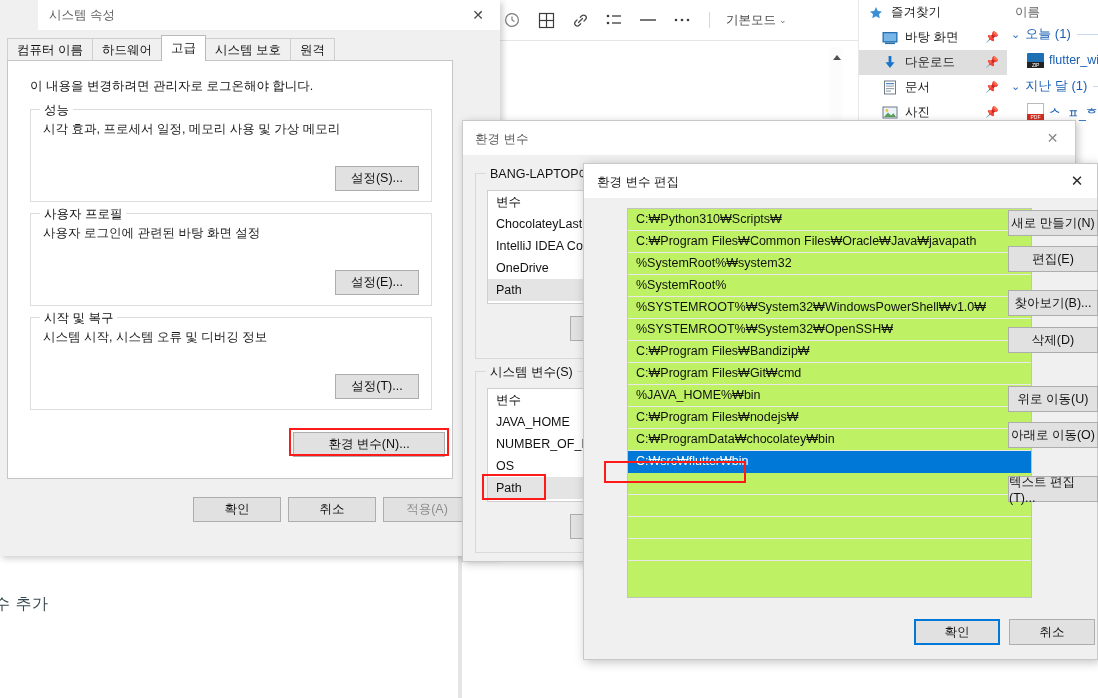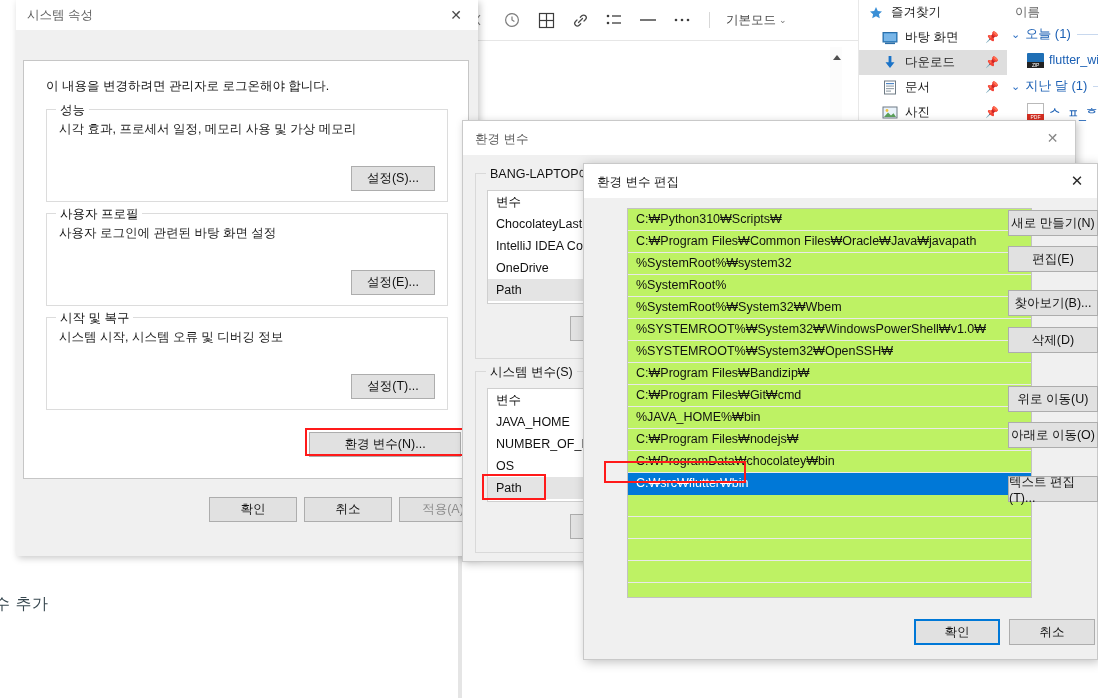--- a/index.html
+++ b/index.html
@@ -200,24 +200,25 @@
   #bg-right-edge {
     position: absolute;
     left: 458px; top: 556px;
     width: 4px; height: 142px;
     background: #e5e5e5;
   }
 
   
   #sysprops {
     position: absolute;
-    left: 16px; top: 0;
+    left: 0; top: 0;
     width: 462px; height: 556px;
     background: #f0f0f0;
     box-shadow: 2px 2px 7px rgba(0,0,0,0.22);
+    padding-left: 38px;
   }
   #sp-titlebar {
     position: relative;
     height: 30px;
     background: #ffffff;
   }
   #sp-title {
     position: absolute;
     left: 11px; top: 7px;
     font-size: 12.5px;
@@ -612,20 +613,27 @@
   </div>
   <div id="bg-right-edge"></div>
 </div>
 
 <div id="sysprops">
   <div id="sp-titlebar">
     <div id="sp-title">시스템 속성</div>
     <div id="sp-close">✕</div>
   </div>
 
+  <div id="sp-tabstrip">
+    <div class="sp-tab">컴퓨터 이름</div>
+    <div class="sp-tab">하드웨어</div>
+    <div class="sp-tab active">고급</div>
+    <div class="sp-tab">시스템 보호</div>
+    <div class="sp-tab">원격</div>
+  </div>
 
   <div id="sp-page">
     <div id="sp-hint">이 내용을 변경하려면 관리자로 로그온해야 합니다.</div>
 
     <div class="gbox" style="left:22px; top:48px; width:402px; height:93px;">
       <span class="gbox-legend">성능</span>
       <span class="gbox-desc">시각 효과, 프로세서 일정, 메모리 사용 및 가상 메모리</span>
       <div class="winbtn" style="right:12px; bottom:10px; width:84px; height:25px; position:absolute;">
         <span>설정(S)...</span>
       </div>
@@ -708,21 +716,20 @@
   <div id="ed-titlebar">
     <div id="ed-title">환경 변수 편집</div>
     <div id="ed-close">✕</div>
   </div>
 
   <div id="ed-listbox">
     <div class="pathrow">C:₩Python310₩Scripts₩</div>
     <div class="pathrow">C:₩Program Files₩Common Files₩Oracle₩Java₩javapath</div>
     <div class="pathrow">%SystemRoot%₩system32</div>
     <div class="pathrow">%SystemRoot%</div>
-    <div class="pathrow">%SystemRoot%₩System32₩Wbem</div>
     <div class="pathrow">%SYSTEMROOT%₩System32₩WindowsPowerShell₩v1.0₩</div>
     <div class="pathrow">%SYSTEMROOT%₩System32₩OpenSSH₩</div>
     <div class="pathrow">C:₩Program Files₩Bandizip₩</div>
     <div class="pathrow">C:₩Program Files₩Git₩cmd</div>
     <div class="pathrow">%JAVA_HOME%₩bin</div>
     <div class="pathrow">C:₩Program Files₩nodejs₩</div>
     <div class="pathrow">C:₩ProgramData₩chocolatey₩bin</div>
     <div class="pathrow sel">C:₩src₩flutter₩bin</div>
     <div class="pathrow empty">&nbsp;</div>
     <div class="pathrow empty">&nbsp;</div>

